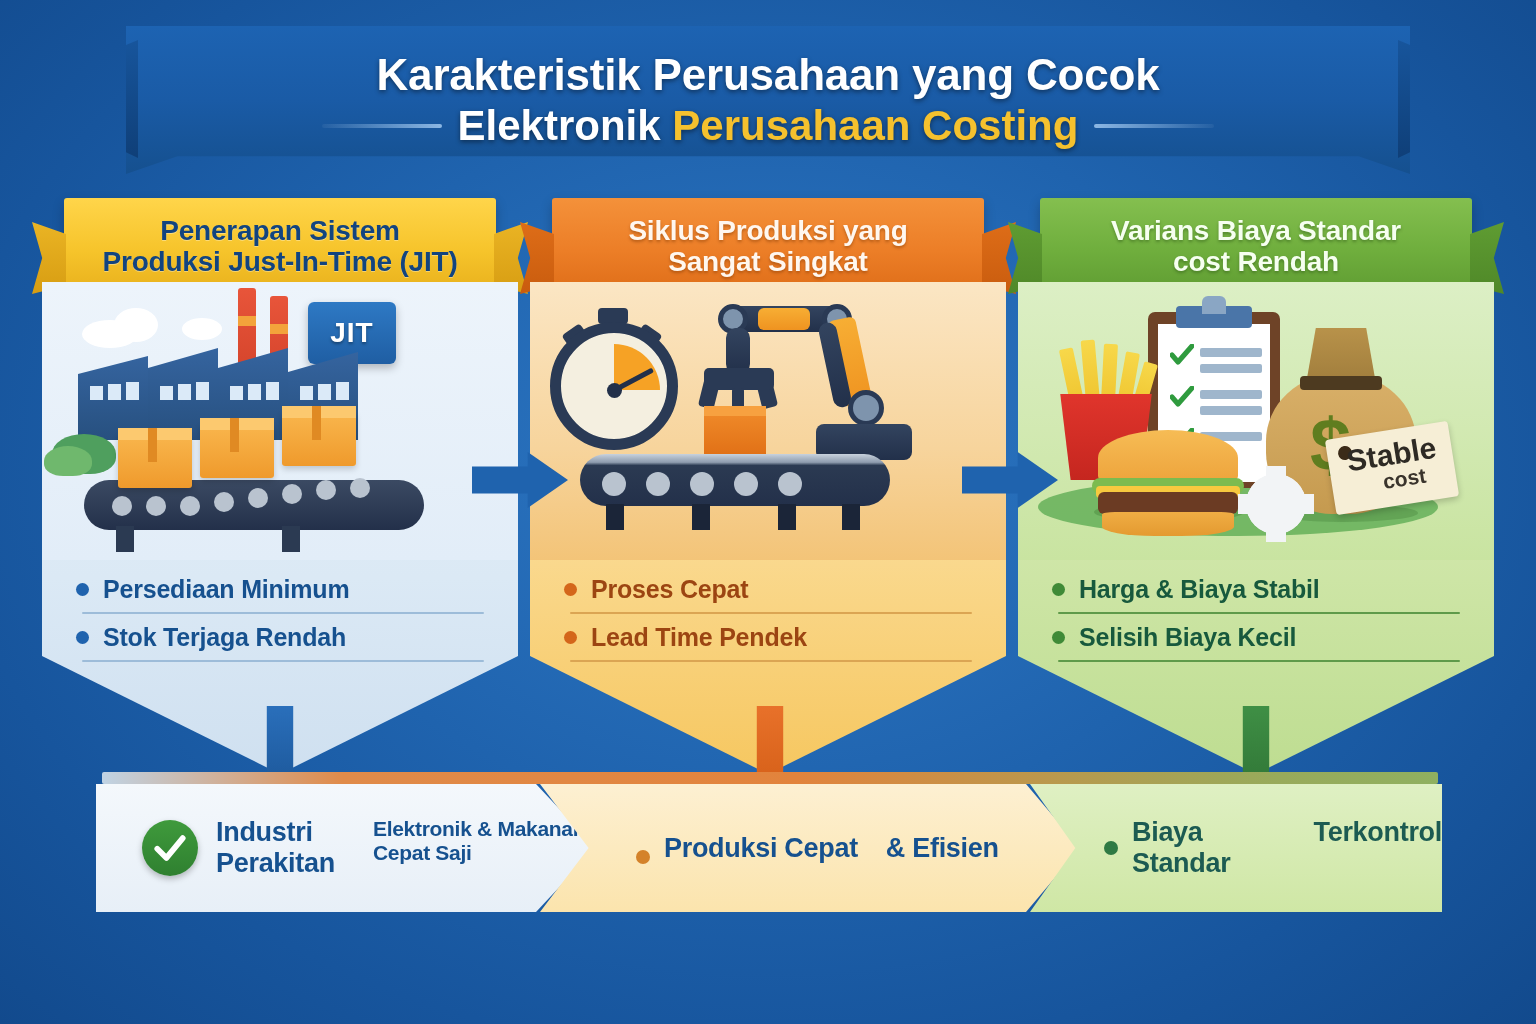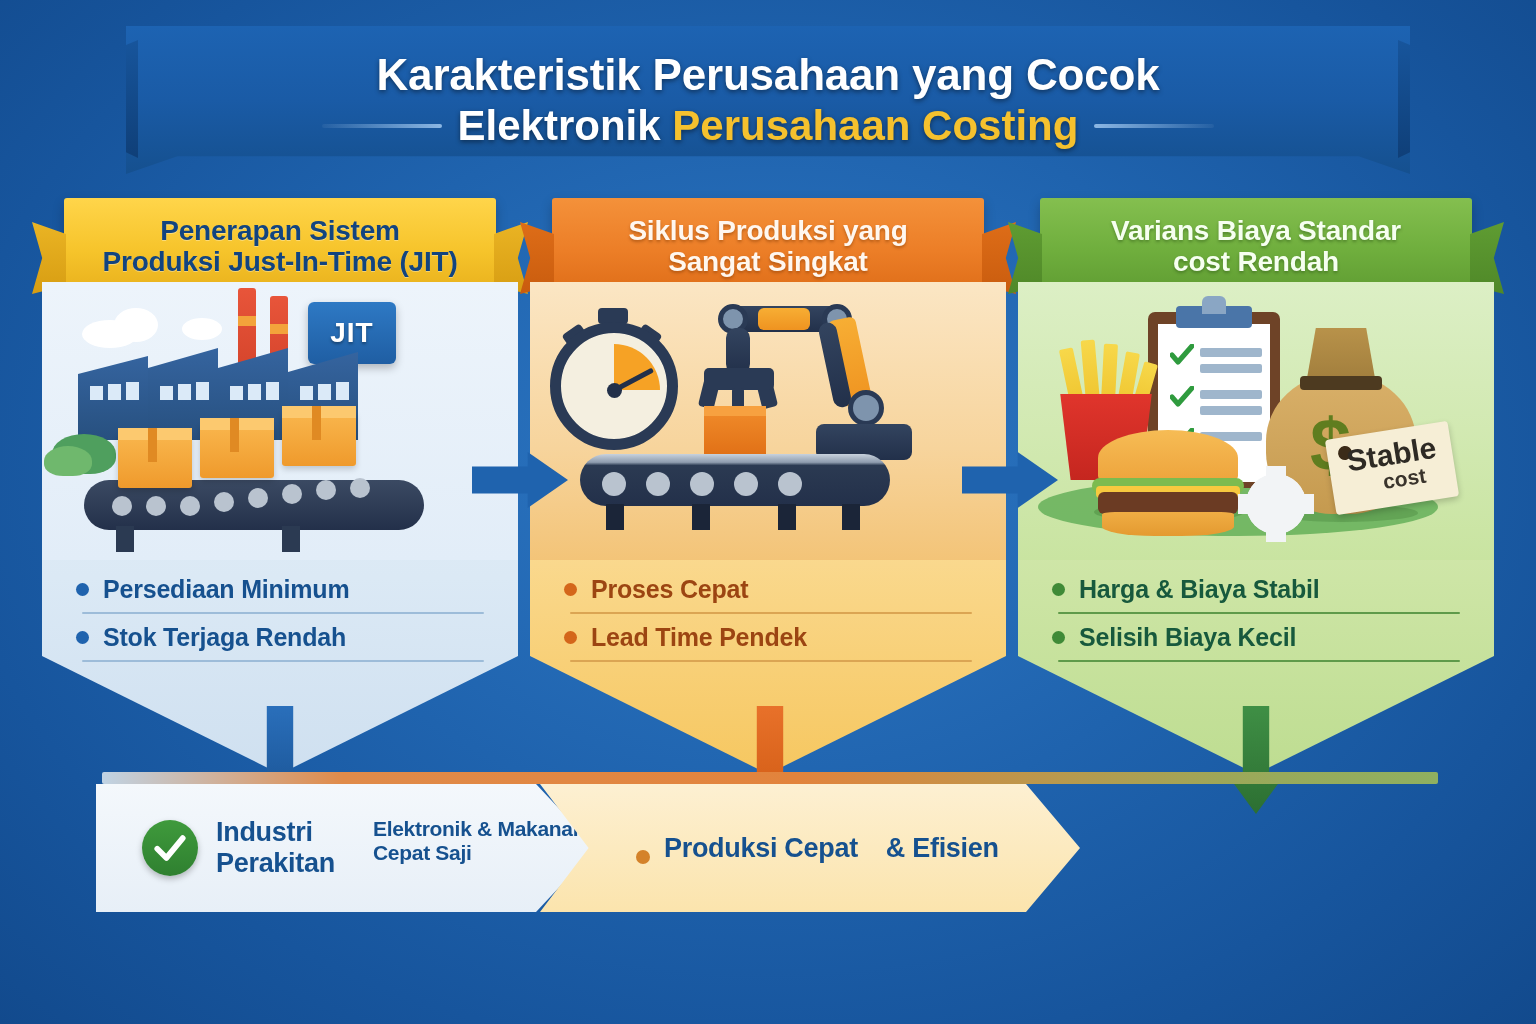--- a/index.html
+++ b/index.html
@@ -457,15 +457,27 @@
           <div style="display:flex;align-items:flex-end;gap:14px;">
             <span class="sdot"></span>
             <span class="sL1">Produksi Cepat</span>
           </div>
           <div class="sUnder"></div>
           <div class="sL2" style="padding-left:28px;">&amp; Efisien</div>
         </div>
       </div>
     </div>
 
+    <div class="seg s3">
+      <div class="inner" style="padding-left:74px;">
+        <div class="slines">
+          <div style="display:flex;align-items:center;gap:14px;">
+            <span class="sdot"></span>
+            <span class="sL1">Biaya Standar</span>
+          </div>
+          <div class="sUnder"></div>
+          <div class="sL2" style="padding-left:28px;">Terkontrol</div>
+        </div>
+      </div>
+    </div>
   </div>
 
 </div>
 
 </body></html>

